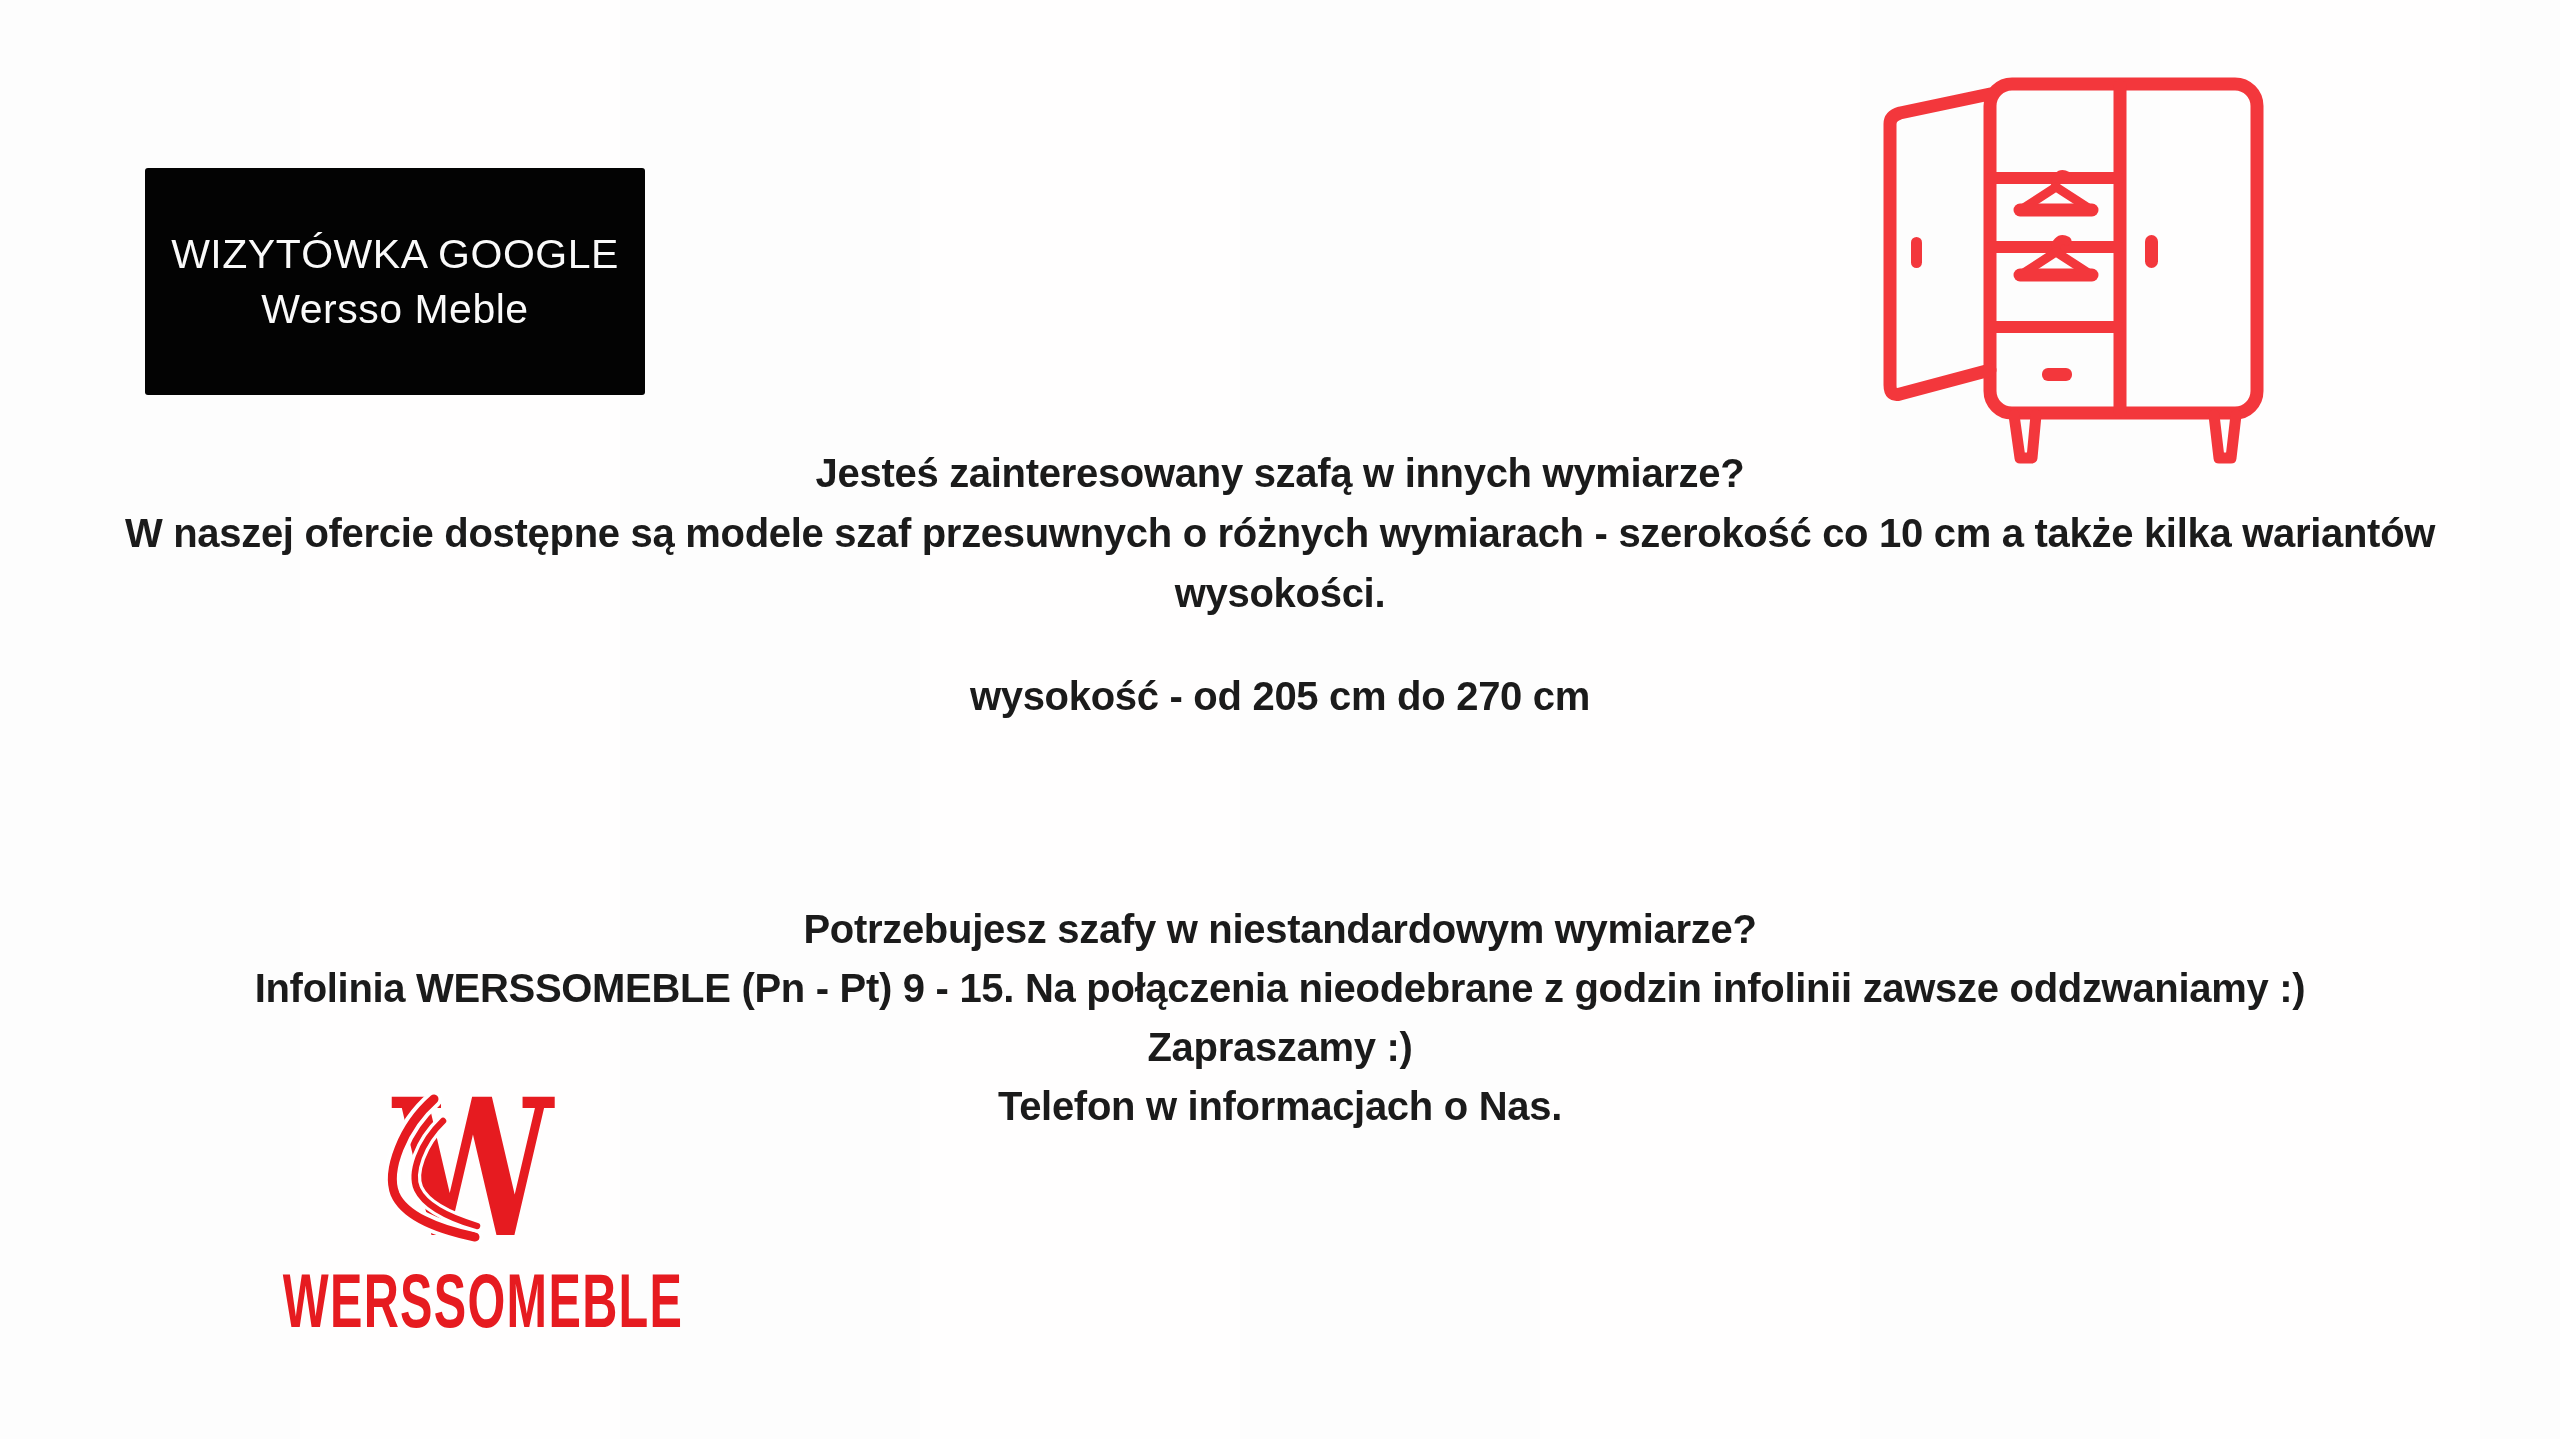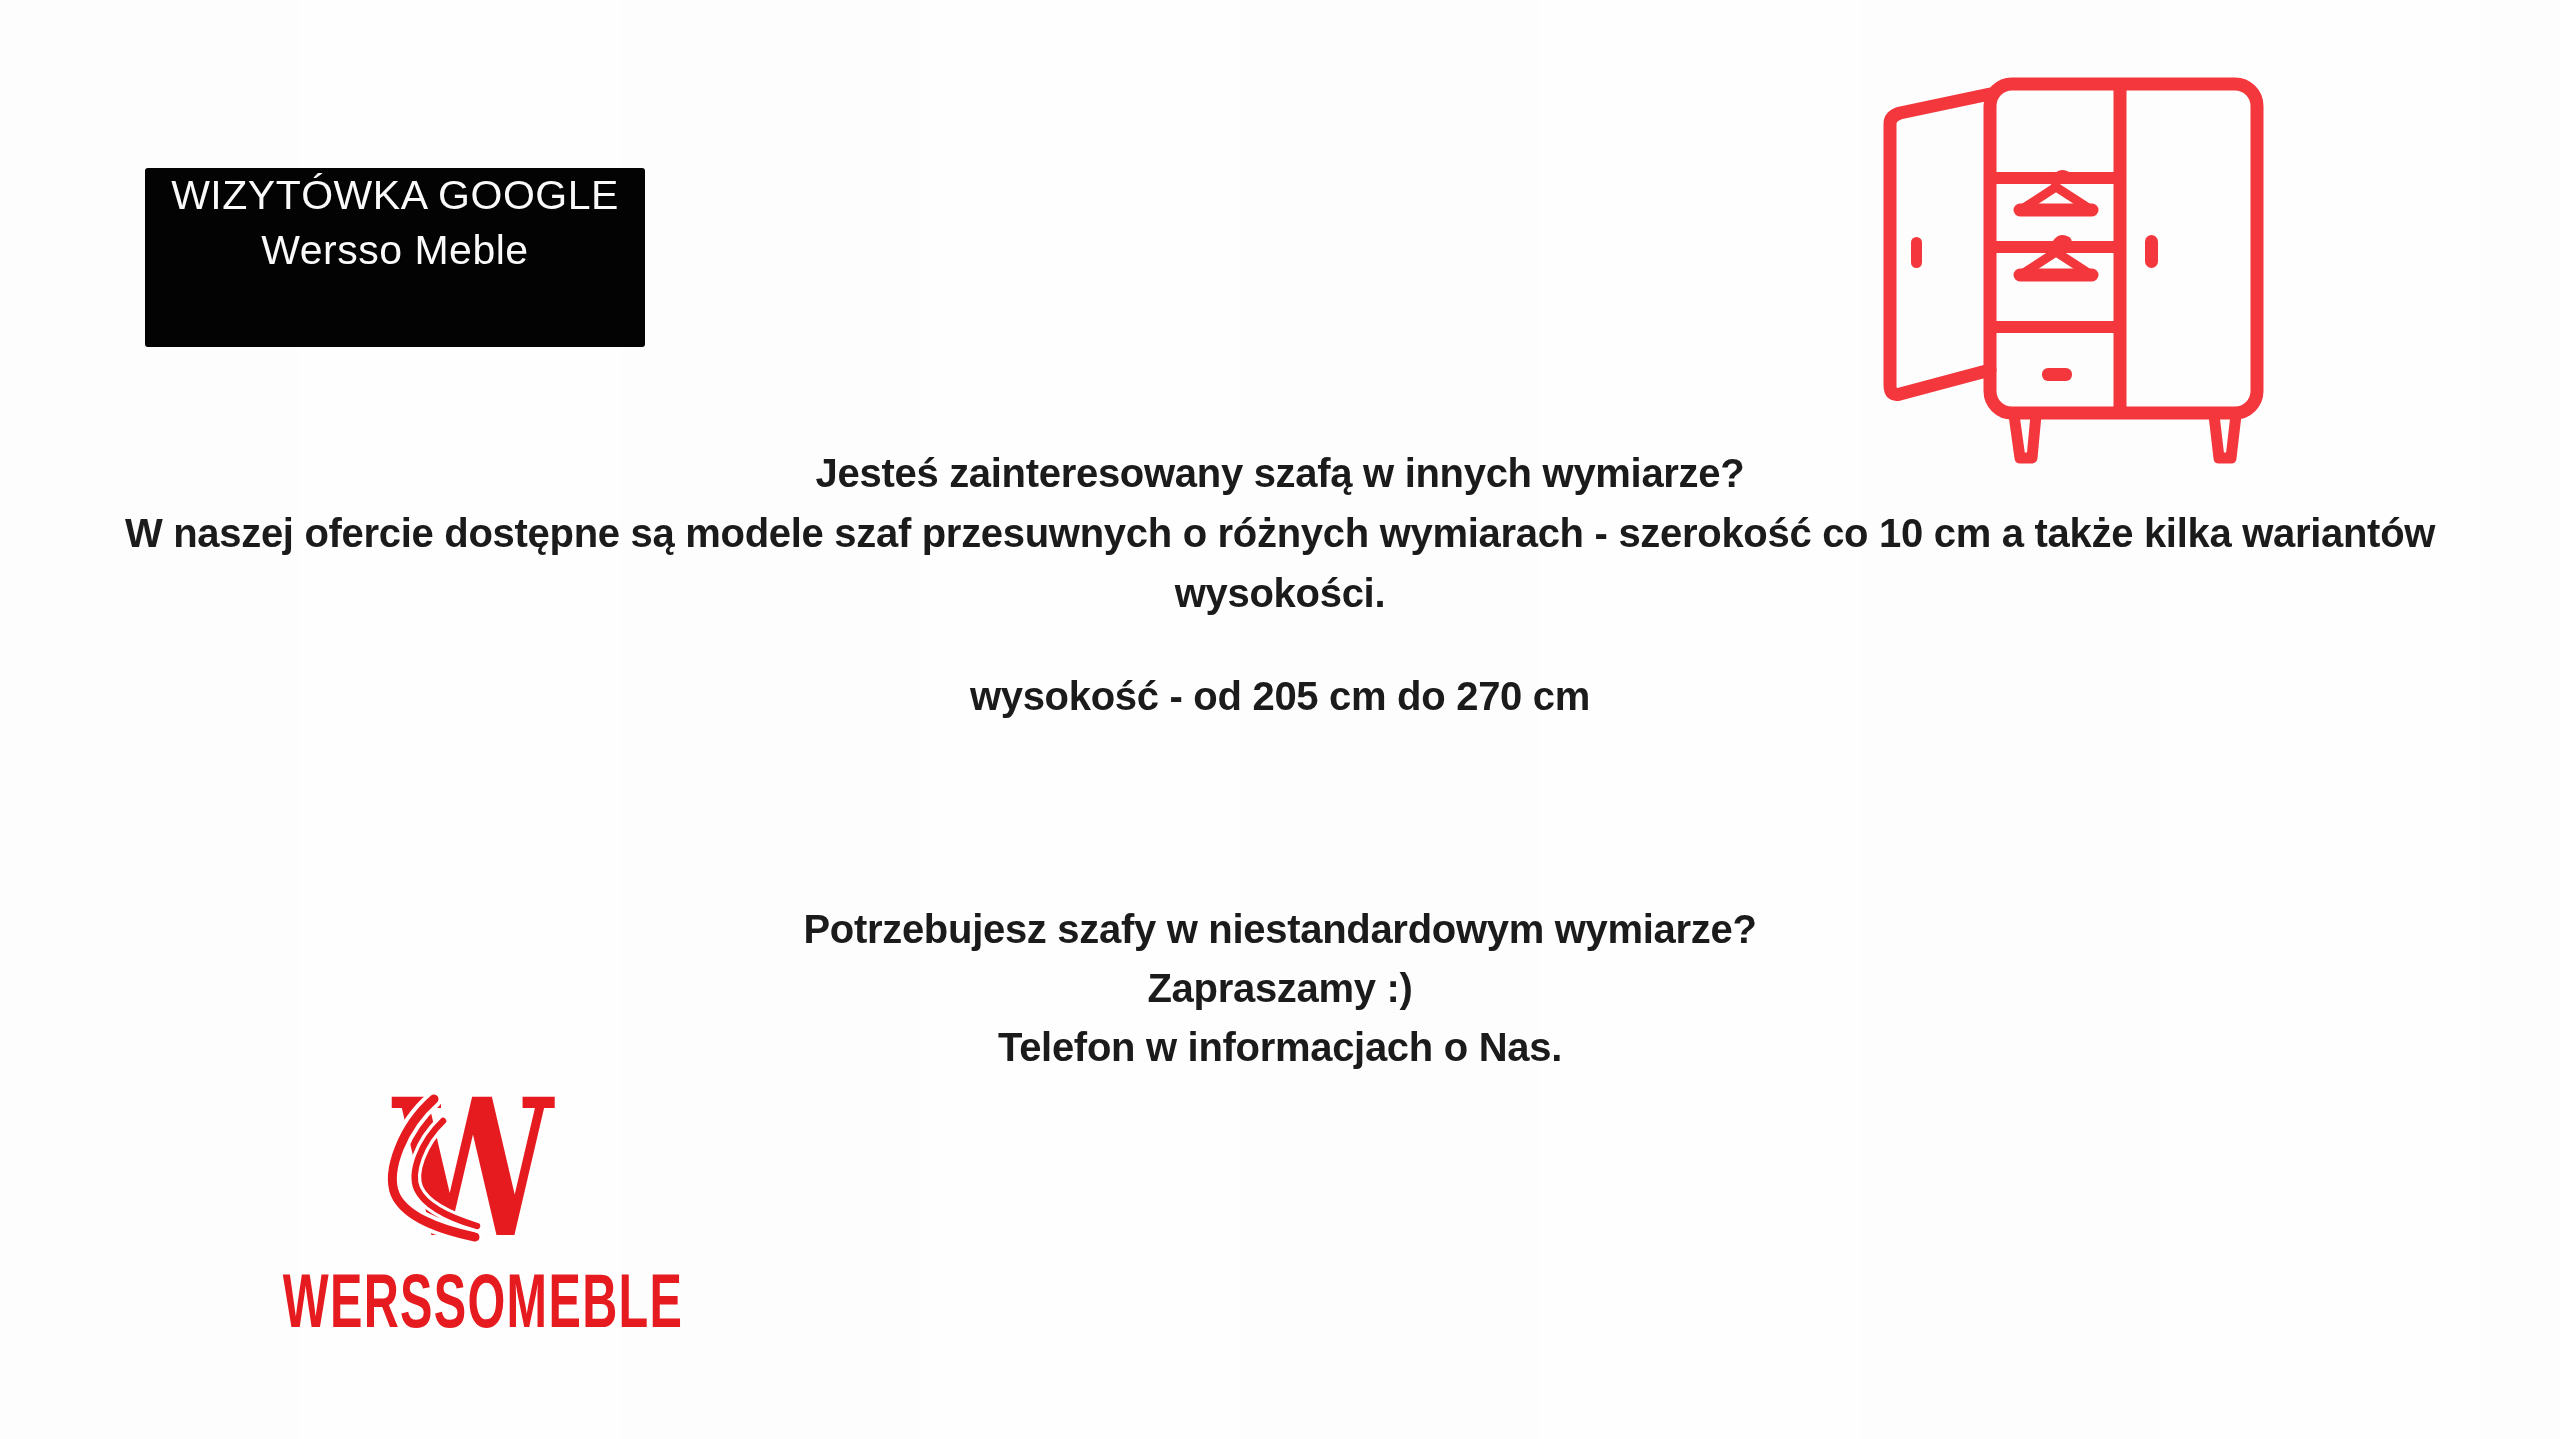--- a/index.html
+++ b/index.html
@@ -12,26 +12,27 @@
     width:2560px;
     height:1439px;
     overflow:hidden;
     background:repeating-linear-gradient(90deg,#fdfdfd 0 300px,#fffefe 300px 620px);
   }
 
   
   .badge{
     position:absolute;
     left:145px; top:168px;
-    width:500px; height:179px;
+    width:500px; height:227px;
     background:#030303;
     border-radius:3px;
     display:flex;
     flex-direction:column;
     align-items:center;
+    justify-content:center;
     color:#fafafa;
     font-size:41px;
     line-height:55px;
     font-weight:400;
     text-align:center;
     letter-spacing:0.5px;
   }
 
   
   .wardrobe{
@@ -122,20 +123,21 @@
     <div class="line">W naszej ofercie dostępne są modele szaf przesuwnych o różnych wymiarach - szerokość co 10 cm a także kilka wariantów</div>
     <div class="line">wysokości.</div>
   </div>
 
   <div class="para sizes">
     <div class="line">wysokość - od 205 cm do 270 cm</div>
   </div>
 
   <div class="para para2">
     <div class="line">Potrzebujesz szafy w niestandardowym wymiarze?</div>
+    <div class="line">Infolinia WERSSOMEBLE (Pn - Pt) 9 - 15. Na połączenia nieodebrane z godzin infolinii zawsze oddzwaniamy :)</div>
     <div class="line">Zapraszamy :)</div>
     <div class="line">Telefon w informacjach o Nas.</div>
   </div>
 
   <div class="logo">
     <svg class="monogram" viewBox="0 0 200 160">
       <text x="124" y="150" transform="scale(0.75 1)" text-anchor="middle" font-family="DejaVu Serif, serif" font-weight="700" font-size="190" fill="#e61b20">W</text>
 
       <path d="M54 14 C 22 42, 6 86, 15 109 C 24 130, 56 144, 95 152" stroke="#ffffff" stroke-width="17" fill="none" stroke-linecap="round"></path>
       <path d="M54 14 C 22 42, 6 86, 15 109 C 24 130, 56 144, 95 152" stroke="#e61b20" stroke-width="9" fill="none" stroke-linecap="round"></path>

